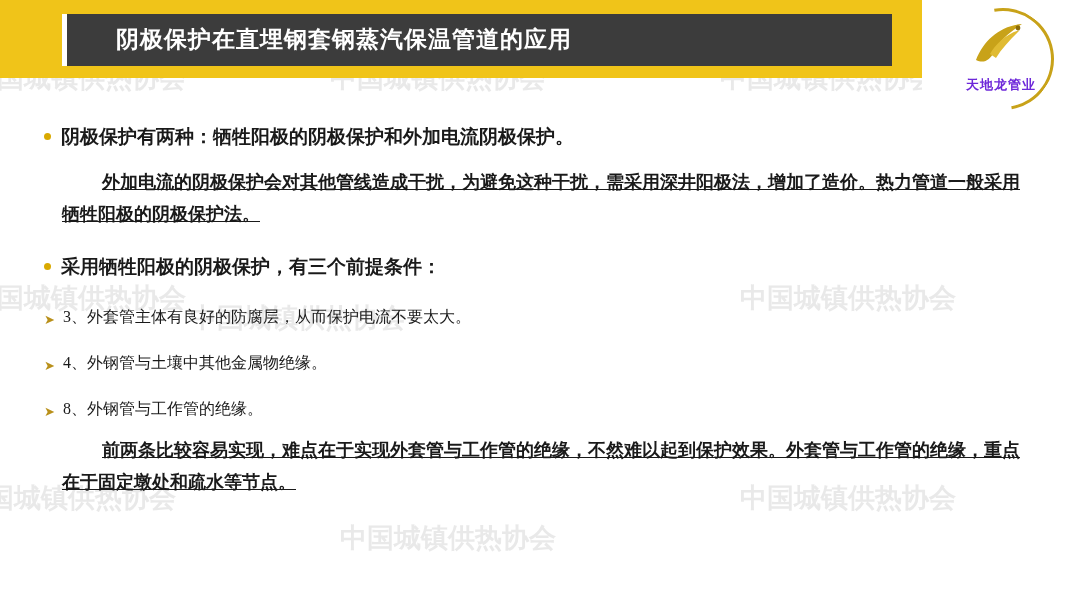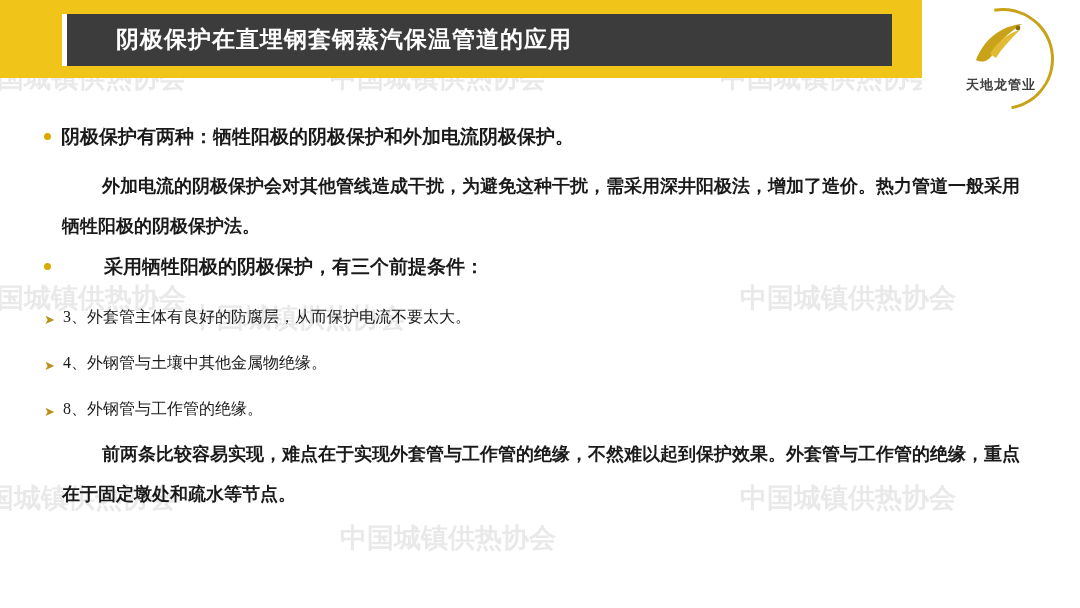--- a/index.html
+++ b/index.html
@@ -101,21 +101,21 @@
     top: 16px;
     width: 60px;
     height: 46px;
   }
   .logo-text {
     position: absolute;
     left: 0;
     top: 72px;
     width: 142px;
     text-align: center;
-    color: #404040;
+    color: #6d28d9;
     font-size: 13px;
     font-weight: bold;
     letter-spacing: 1px;
   }
 
   
   .wm {
     position: absolute;
     color: rgba(120, 120, 120, 0.16);
     font-size: 27px;
@@ -163,21 +163,22 @@
     flex: 0 0 auto;
   }
   .l1 {
     font-size: 19px;
     font-weight: bold;
     line-height: 30px;
   }
   .l2 {
     font-size: 18px;
     font-weight: bold;
-    line-height: 40px;
+    line-height: 32px;
+    text-decoration: underline;
   }
   .l3 {
     font-size: 16px;
     line-height: 26px;
   }
 </style>
 </head>
 <body>
 
 <div class="slide">
@@ -213,21 +214,21 @@
   </div>
 
   <div class="content" id="content">
       <div class="line bullet-row l1" style="left: 44px; top: 18px; width: 1000px;">
         <span class="dot"></span>
         <span>阴极保护有两种：牺牲阳极的阴极保护和外加电流阴极保护。</span>
       </div>
       <div class="line bullet-row l2" style="left: 62px; top: 62px; width: 960px;">
         <span style="text-indent: 40px; display: inline-block;">外加电流的阴极保护会对其他管线造成干扰，为避免这种干扰，需采用深井阳极法，增加了造价。热力管道一般采用牺牲阳极的阴极保护法。</span>
       </div>
-      <div class="line bullet-row l1" style="left: 44px; top: 148px; width: 1000px; gap: 43px;">
+      <div class="line bullet-row l1" style="left: 44px; top: 148px; width: 1000px;">
         <span class="dot"></span>
         <span>采用牺牲阳极的阴极保护，有三个前提条件：</span>
       </div>
       <div class="line bullet-row l3" style="left: 44px; top: 200px; width: 1000px;">
         <span class="arrow">➤</span>
         <span>3、外套管主体有良好的防腐层，从而保护电流不要太大。</span>
       </div>
       <div class="line bullet-row l3" style="left: 44px; top: 246px; width: 1000px;">
         <span class="arrow">➤</span>
         <span>4、外钢管与土壤中其他金属物绝缘。</span>

